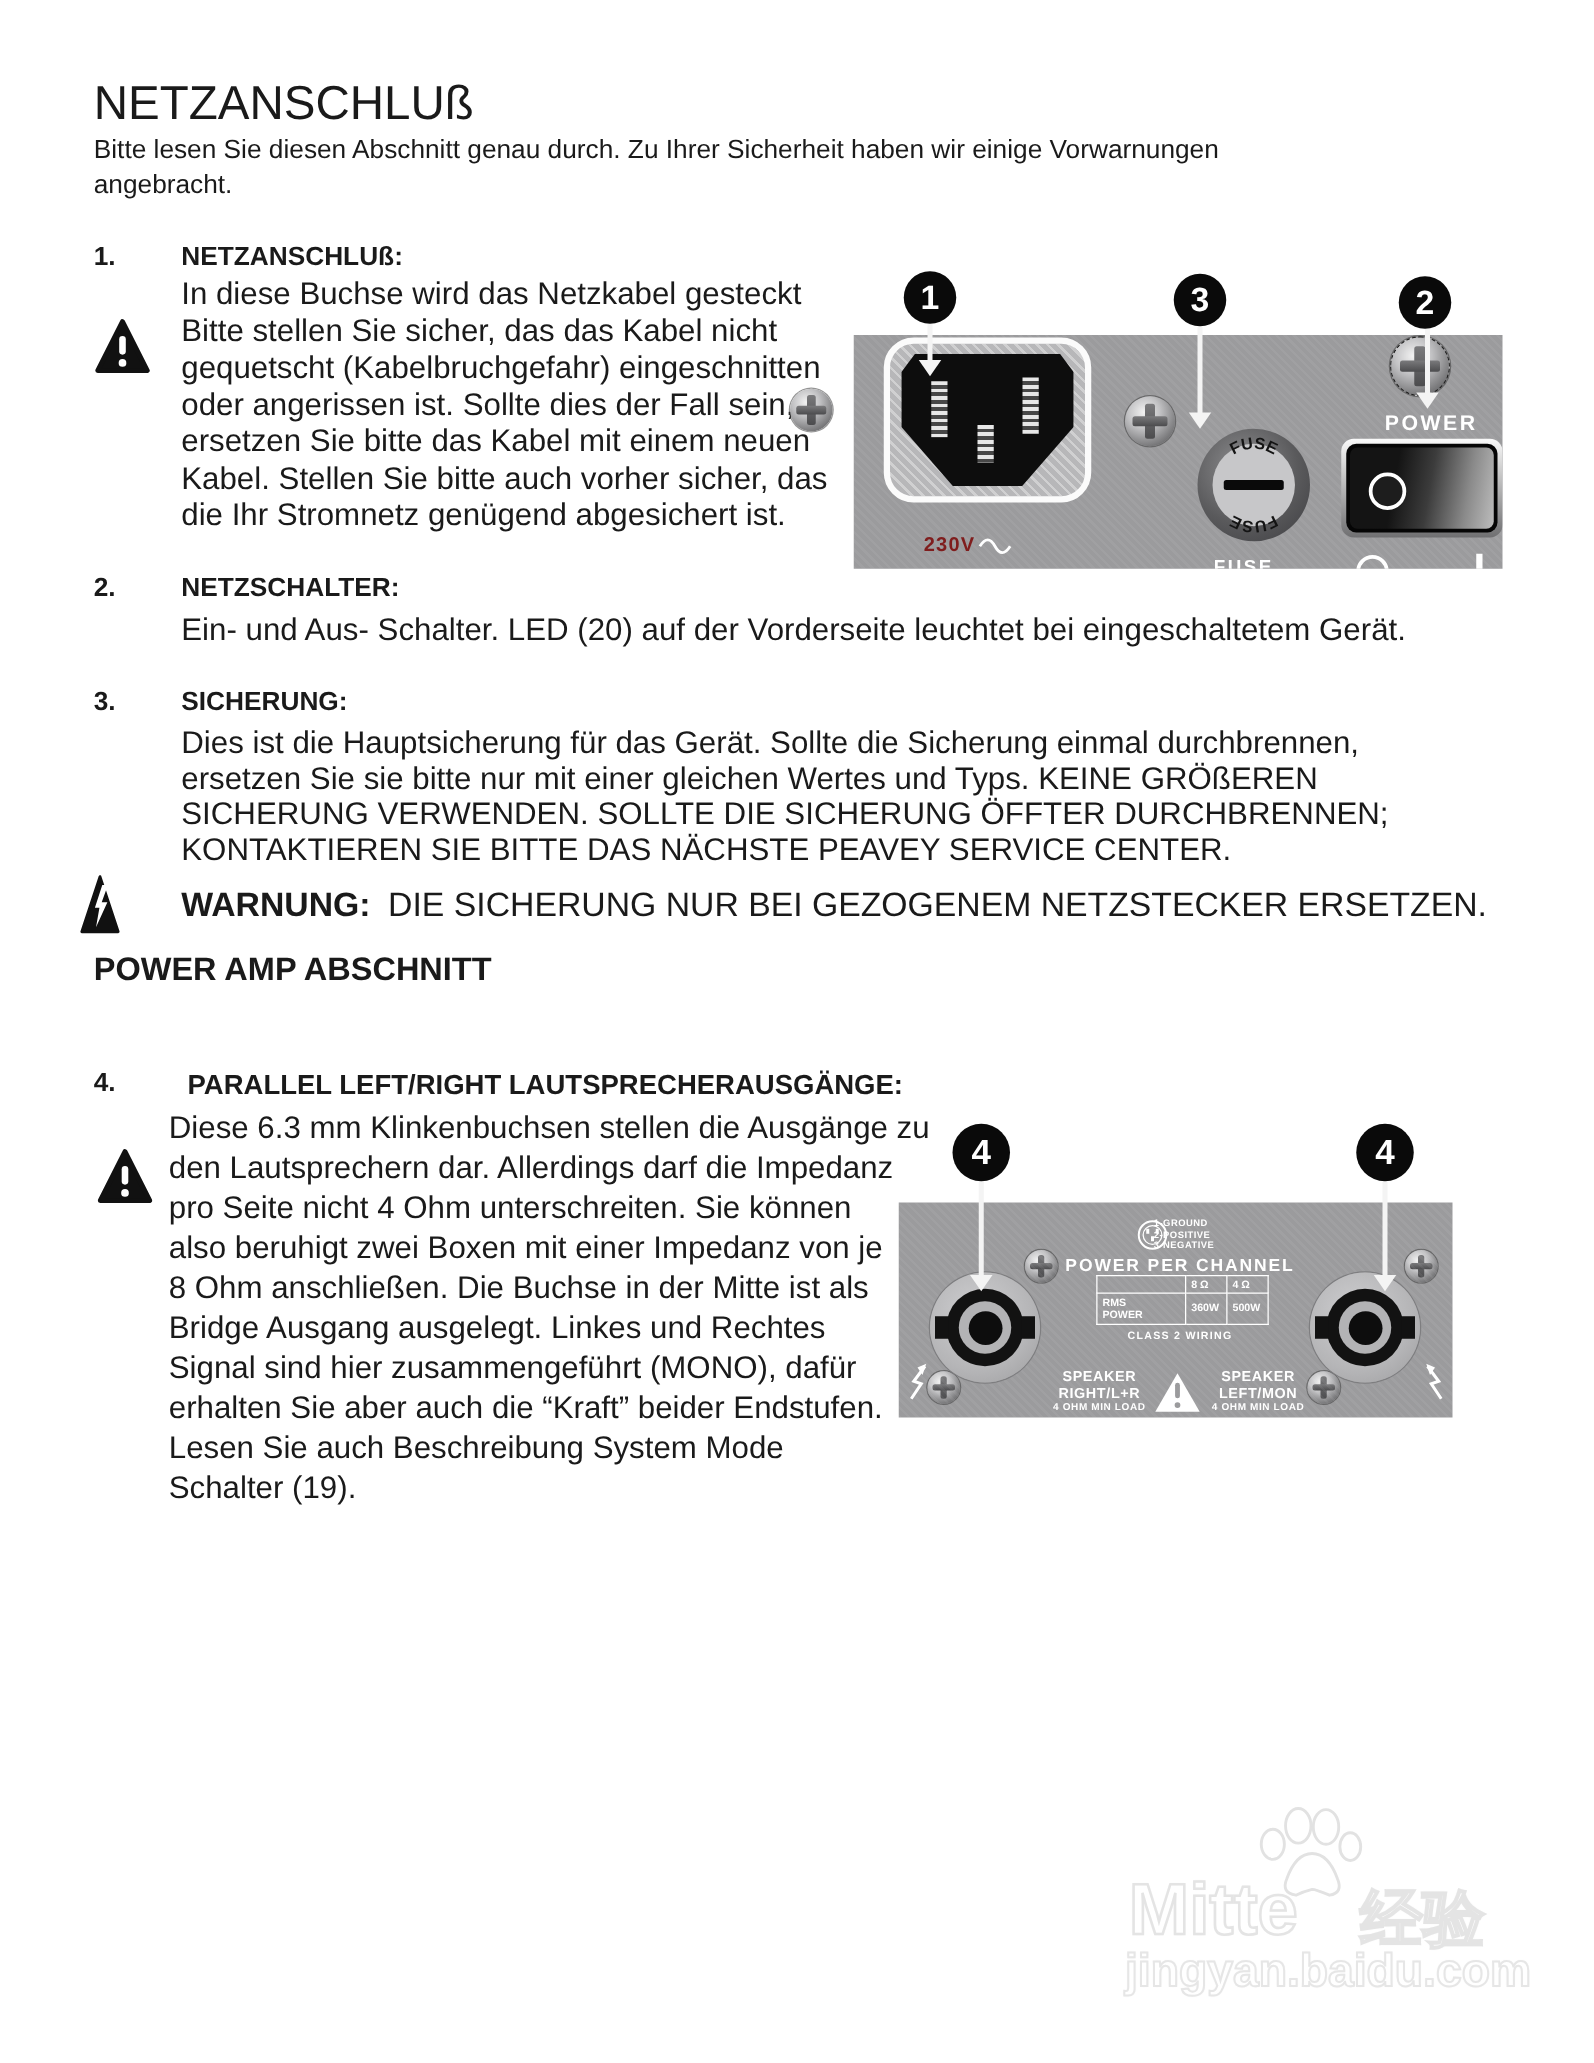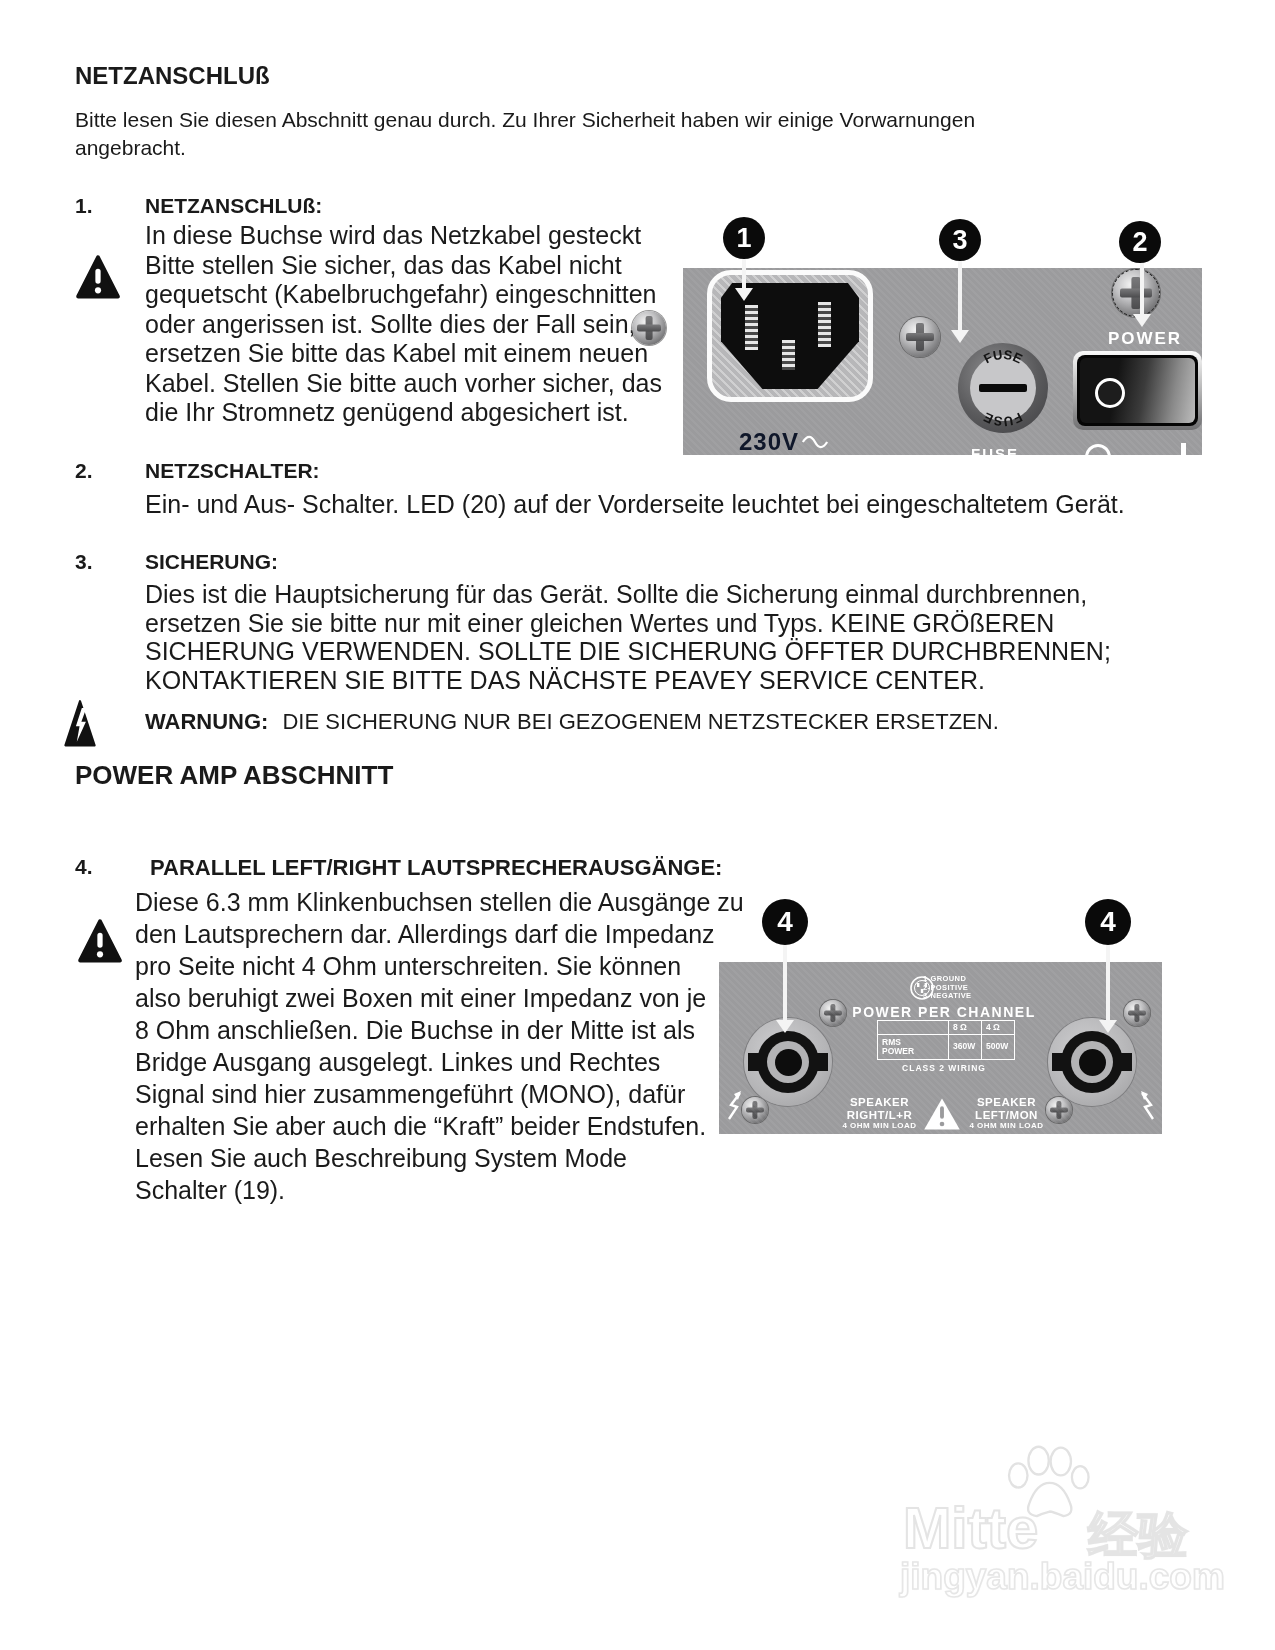--- a/index.html
+++ b/index.html
@@ -2,32 +2,32 @@
 <html><head>
 <meta charset="utf-8">
 <style>
   html,body{margin:0;padding:0;background:#fff;}
   .page{position:relative;width:1275px;height:1650px;background:#ffffff;
         font-family:"Liberation Sans", sans-serif;color:#1a1a1a;overflow:hidden;}
   .abs{position:absolute;}
   .pre{white-space:pre-line;}
 
   
-  #title{left:75px;top:62px;font-size:24px;font-weight:bold;}
+  #title{left:75px;top:62px;font-size:38px;font-weight:normal;}
   #intro{left:75px;top:106px;font-size:21px;line-height:28px;}
   .secnum{font-size:21px;font-weight:bold;}
   .sechead{font-size:21px;font-weight:bold;}
   .secbody{font-size:25px;}
   #s1num{left:75px;top:194px;} #s1head{left:145px;top:194px;}
   #s1body{left:145px;top:221px;line-height:29.5px;}
   #s2num{left:75px;top:459px;} #s2head{left:145px;top:459px;}
   #s2body{left:145px;top:490px;}
   #s3num{left:75px;top:550px;} #s3head{left:145px;top:550px;text-align:center;}
   #s3body{left:145px;top:580px;line-height:28.5px;}
-  #warnline{left:145px;top:709px;font-size:22px;}
+  #warnline{left:145px;top:709px;font-size:27px;}
   #warnline .wl{font-weight:bold;margin-right:14px;}
   #paTitle{left:75px;top:760px;font-size:26px;font-weight:bold;}
   #paIntro{left:75px;top:801px;font-size:21px;}
   #s4num{left:75px;top:855px;} #s4head{left:150px;top:855px;font-size:22px;}
   #s4body{left:135px;top:886px;line-height:32px;}
 
   
   .wicon{display:block;}
 
   
@@ -67,21 +67,21 @@
       font-size:17px;font-weight:bold;letter-spacing:2px;z-index:3;}
   #switch{left:390px;top:83px;width:129px;height:79px;border-radius:10px;z-index:3;
       background:linear-gradient(180deg,#fafafa,#d0d0d0 30%,#6f6f71);padding:0;}
   #switchIn{position:absolute;inset:4px;background:#050505;border-radius:8px;}
   #rocker{position:absolute;inset:3px;border-radius:6px;
       background:linear-gradient(100deg,#141414 32%,#3c3c3c 55%,#8a8a8a 80%,#bdbdbd 100%);
       background-blend-mode:normal;}
   #rockerRing{position:absolute;left:15px;top:20px;width:24px;height:24px;border:3px solid #fff;
       border-radius:50%;background:#1d1d1d;}
 
-  #v230{left:56px;top:160px;color:#0f172a;font-size:24px;font-weight:bold;z-index:3;
+  #v230{left:56px;top:160px;color:#7f1d1d;font-size:16px;font-weight:bold;z-index:3;
       display:flex;align-items:center;gap:2px;letter-spacing:1px;}
   #cropFuse{left:288px;top:177px;color:#fff;font-weight:bold;font-size:15px;letter-spacing:2px;z-index:3;}
   #cropCircle{left:402px;top:176px;width:20px;height:20px;border:3px solid #fff;border-radius:50%;z-index:3;}
   #cropBar{left:498px;top:175px;width:5px;height:20px;background:#fff;z-index:3;}
 
   
   .callout{position:absolute;background:#0a0a0a;border-radius:50%;color:#fff;font-weight:bold;
       display:flex;align-items:center;justify-content:center;z-index:5;}
   .co42{width:42px;height:42px;font-size:27px;}
   .co46{width:46px;height:46px;font-size:28px;}

